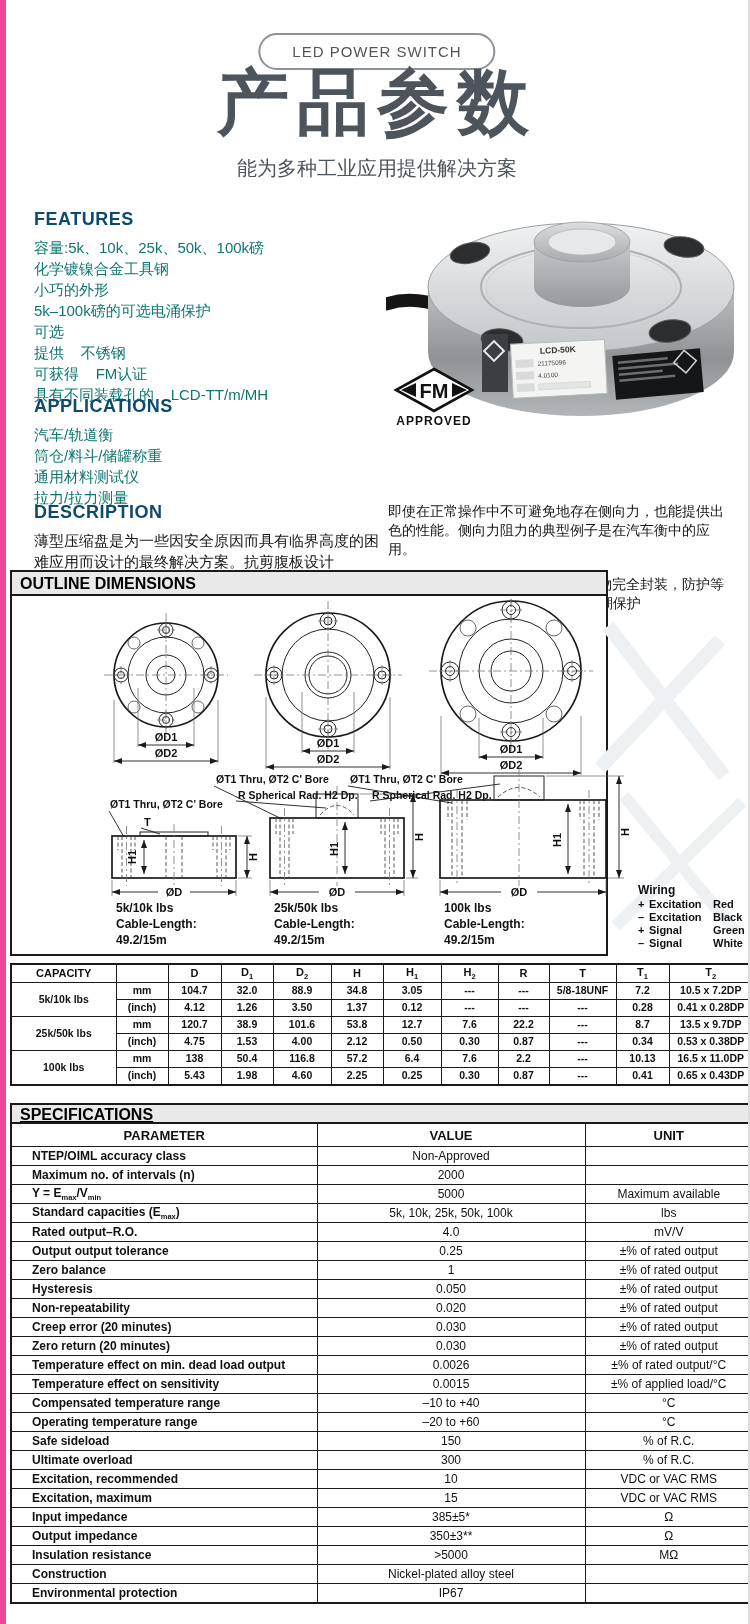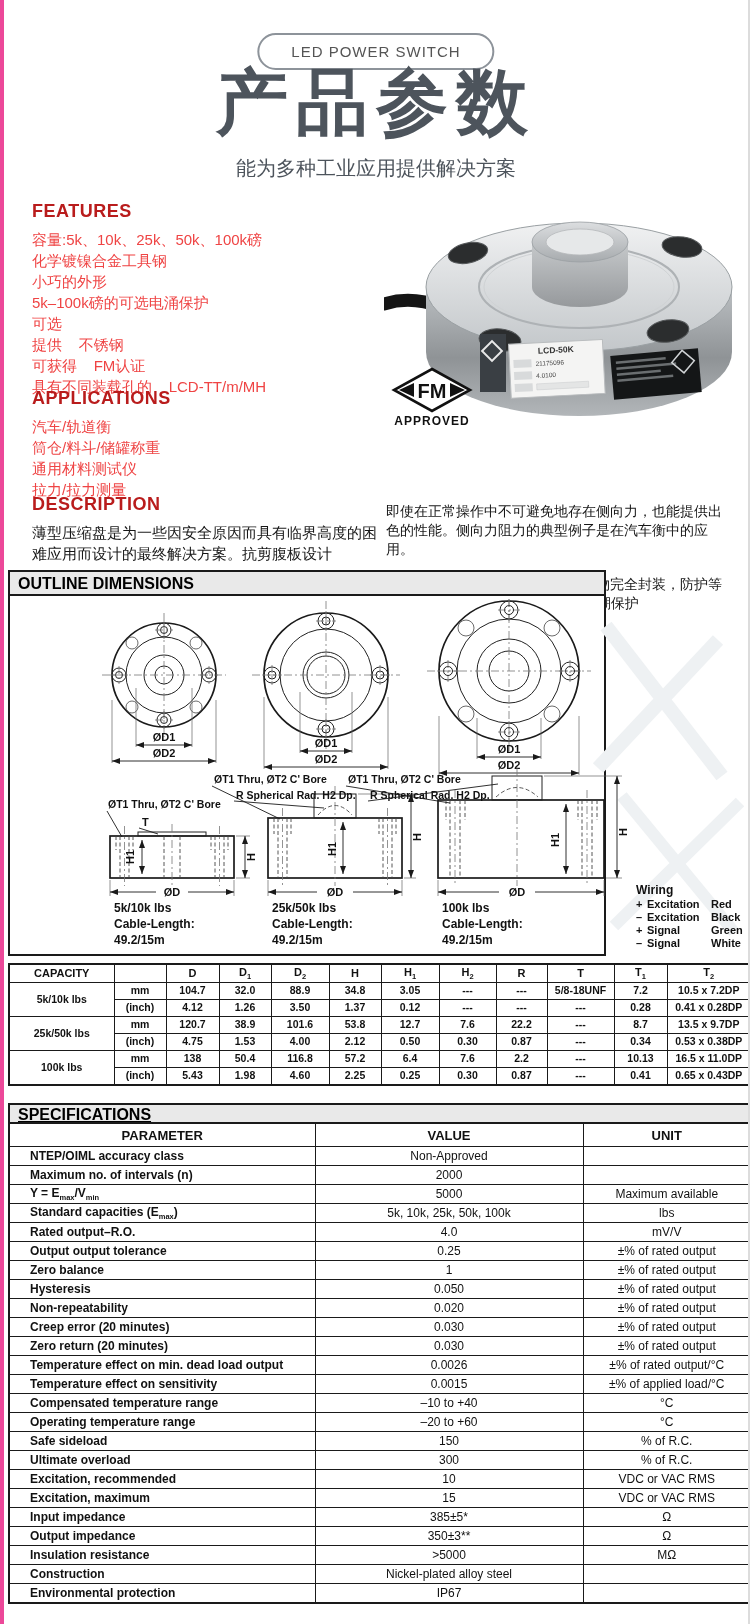--- a/index.html
+++ b/index.html
@@ -1,30 +1,30 @@
 <!DOCTYPE html>
 <html><head>
 <meta charset="utf-8">
 <style>
   html,body{margin:0;padding:0;background:#fff;}
   .page{position:relative;width:750px;height:1624px;background:#fff;margin:0 auto;
-        border-left:4px solid #ec4899;border-right:2px solid #dcdcdc;box-sizing:border-box;
+        border-left:6px solid #ec4899;border-right:2px solid #dcdcdc;box-sizing:border-box;
         font-family:"Liberation Sans","DejaVu Sans",sans-serif;color:#111;overflow:hidden;}
   
   .badge-pill{position:absolute;top:33px;left:50%;transform:translateX(-50%);
         padding:8px 32px;border:2px solid #8d939a;border-radius:24px;
         font-size:15px;color:#555;letter-spacing:1px;white-space:nowrap;}
   .main-title{position:absolute;top:66px;left:0;width:100%;text-align:center;
         font-size:72px;font-weight:900;color:#4d545c;letter-spacing:8px;line-height:1;}
   .subtitle{position:absolute;top:155px;left:0;width:100%;text-align:center;
         font-size:20px;color:#4d545c;}
   
   .blk{position:absolute;left:28px;width:345px;}
-  .blk h3{margin:0 0 7px 0;font-size:18px;font-weight:bold;color:#b91c1c;letter-spacing:.5px;}
-  .txt-line{font-size:15px;line-height:21px;color:#ef4444;white-space:pre-wrap;}
+  .blk h3{margin:8px 0 7px 0;font-size:18px;font-weight:bold;color:#0c4a6e;letter-spacing:.5px;}
+  .txt-line{font-size:15px;line-height:21px;color:#0f766e;white-space:pre-wrap;}
   .desc-text{font-size:15px;line-height:21px;color:#161616;}
   .features-block{top:201px;}
   .applications-block{top:388px;}
   .description-block{top:494px;width:348px;}
   
   .product-photo{position:absolute;left:380px;top:192px;width:370px;height:245px;}
   .fm-logo{position:absolute;left:386px;top:366px;width:84px;text-align:center;}
   .right-desc{position:absolute;left:366px;top:486px;width:378px;font-size:14px;line-height:19px;color:#161616;}
   .right-desc div{margin:16px;}
   

